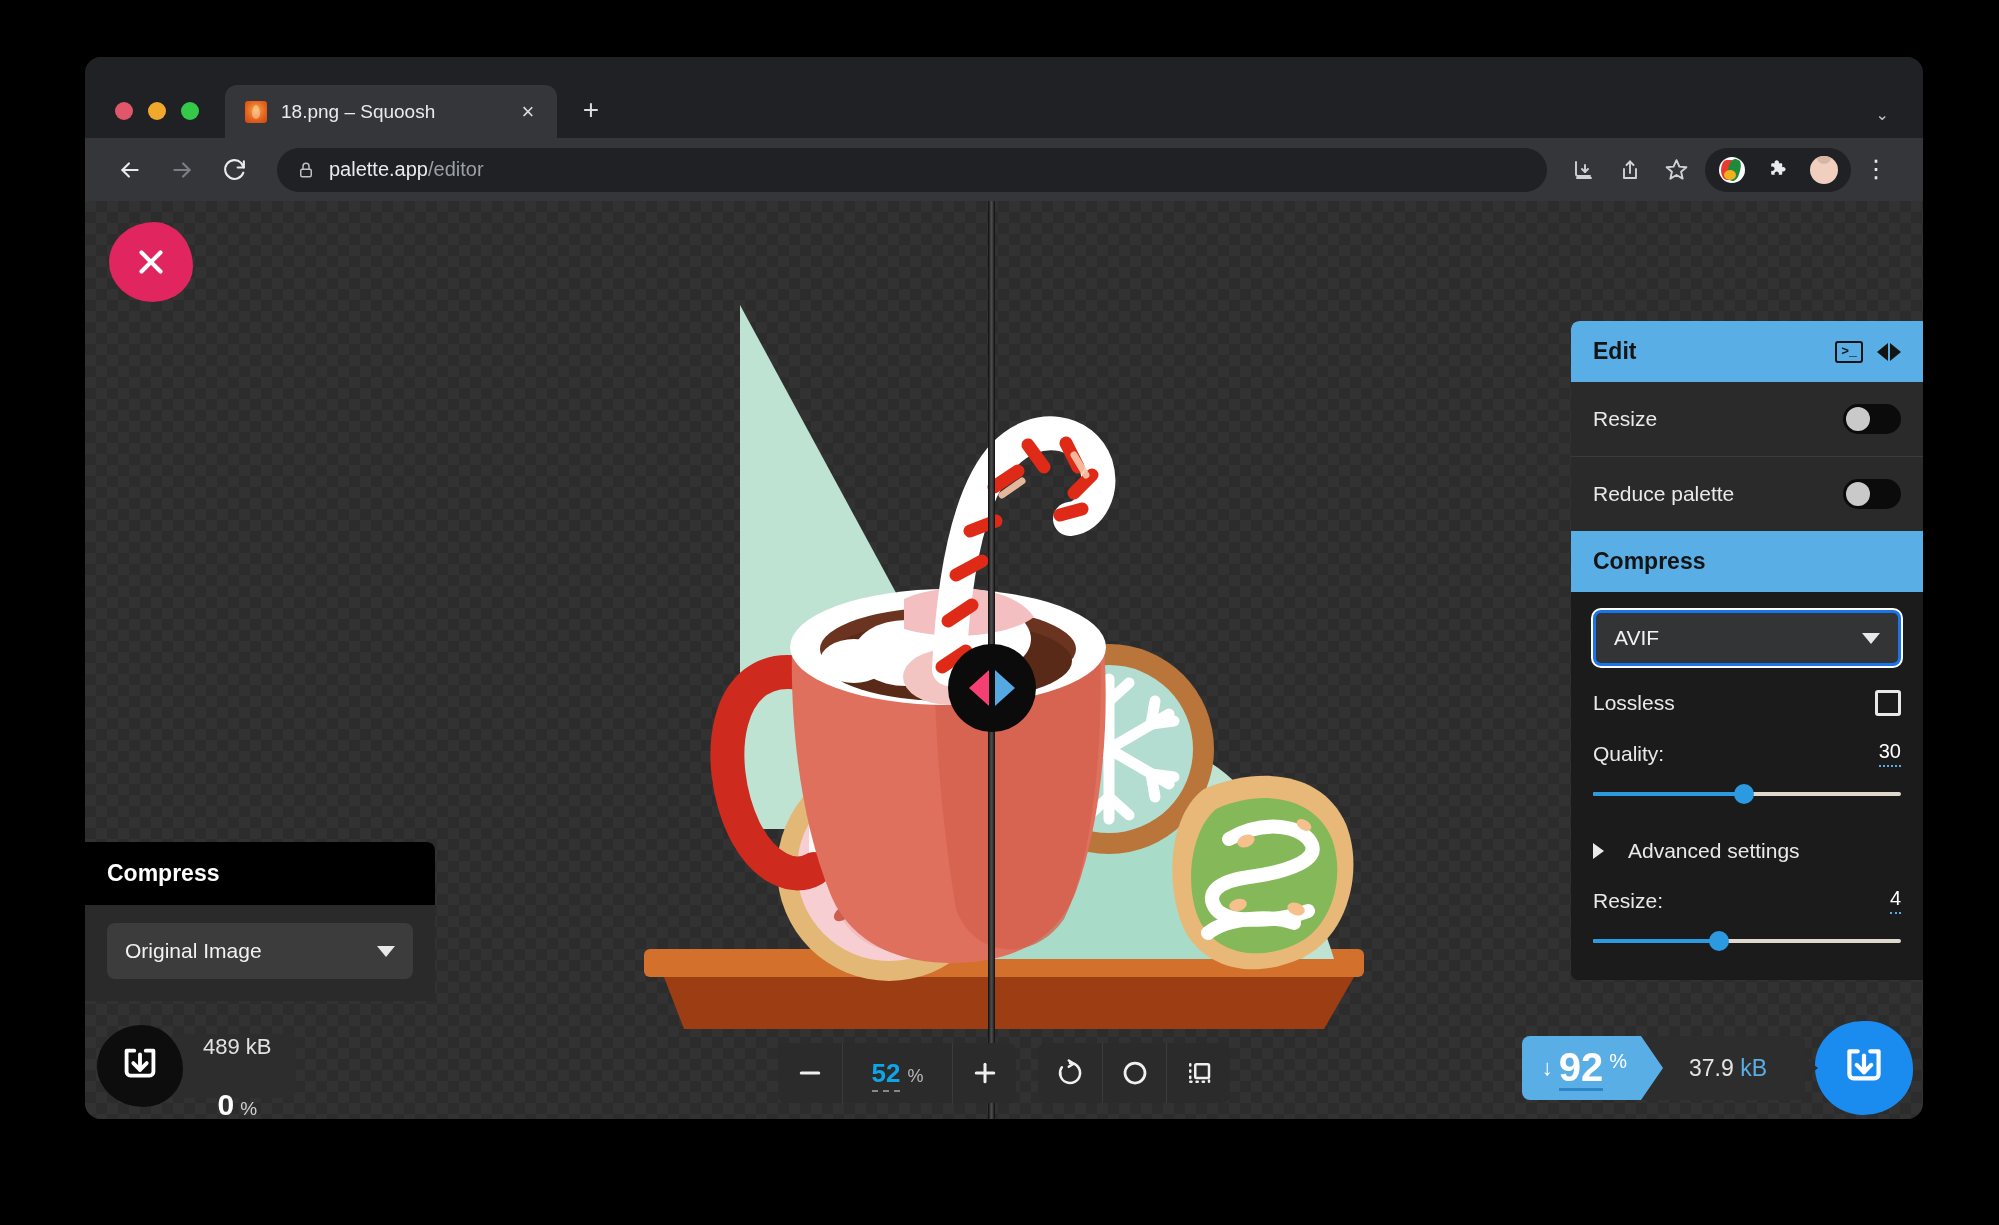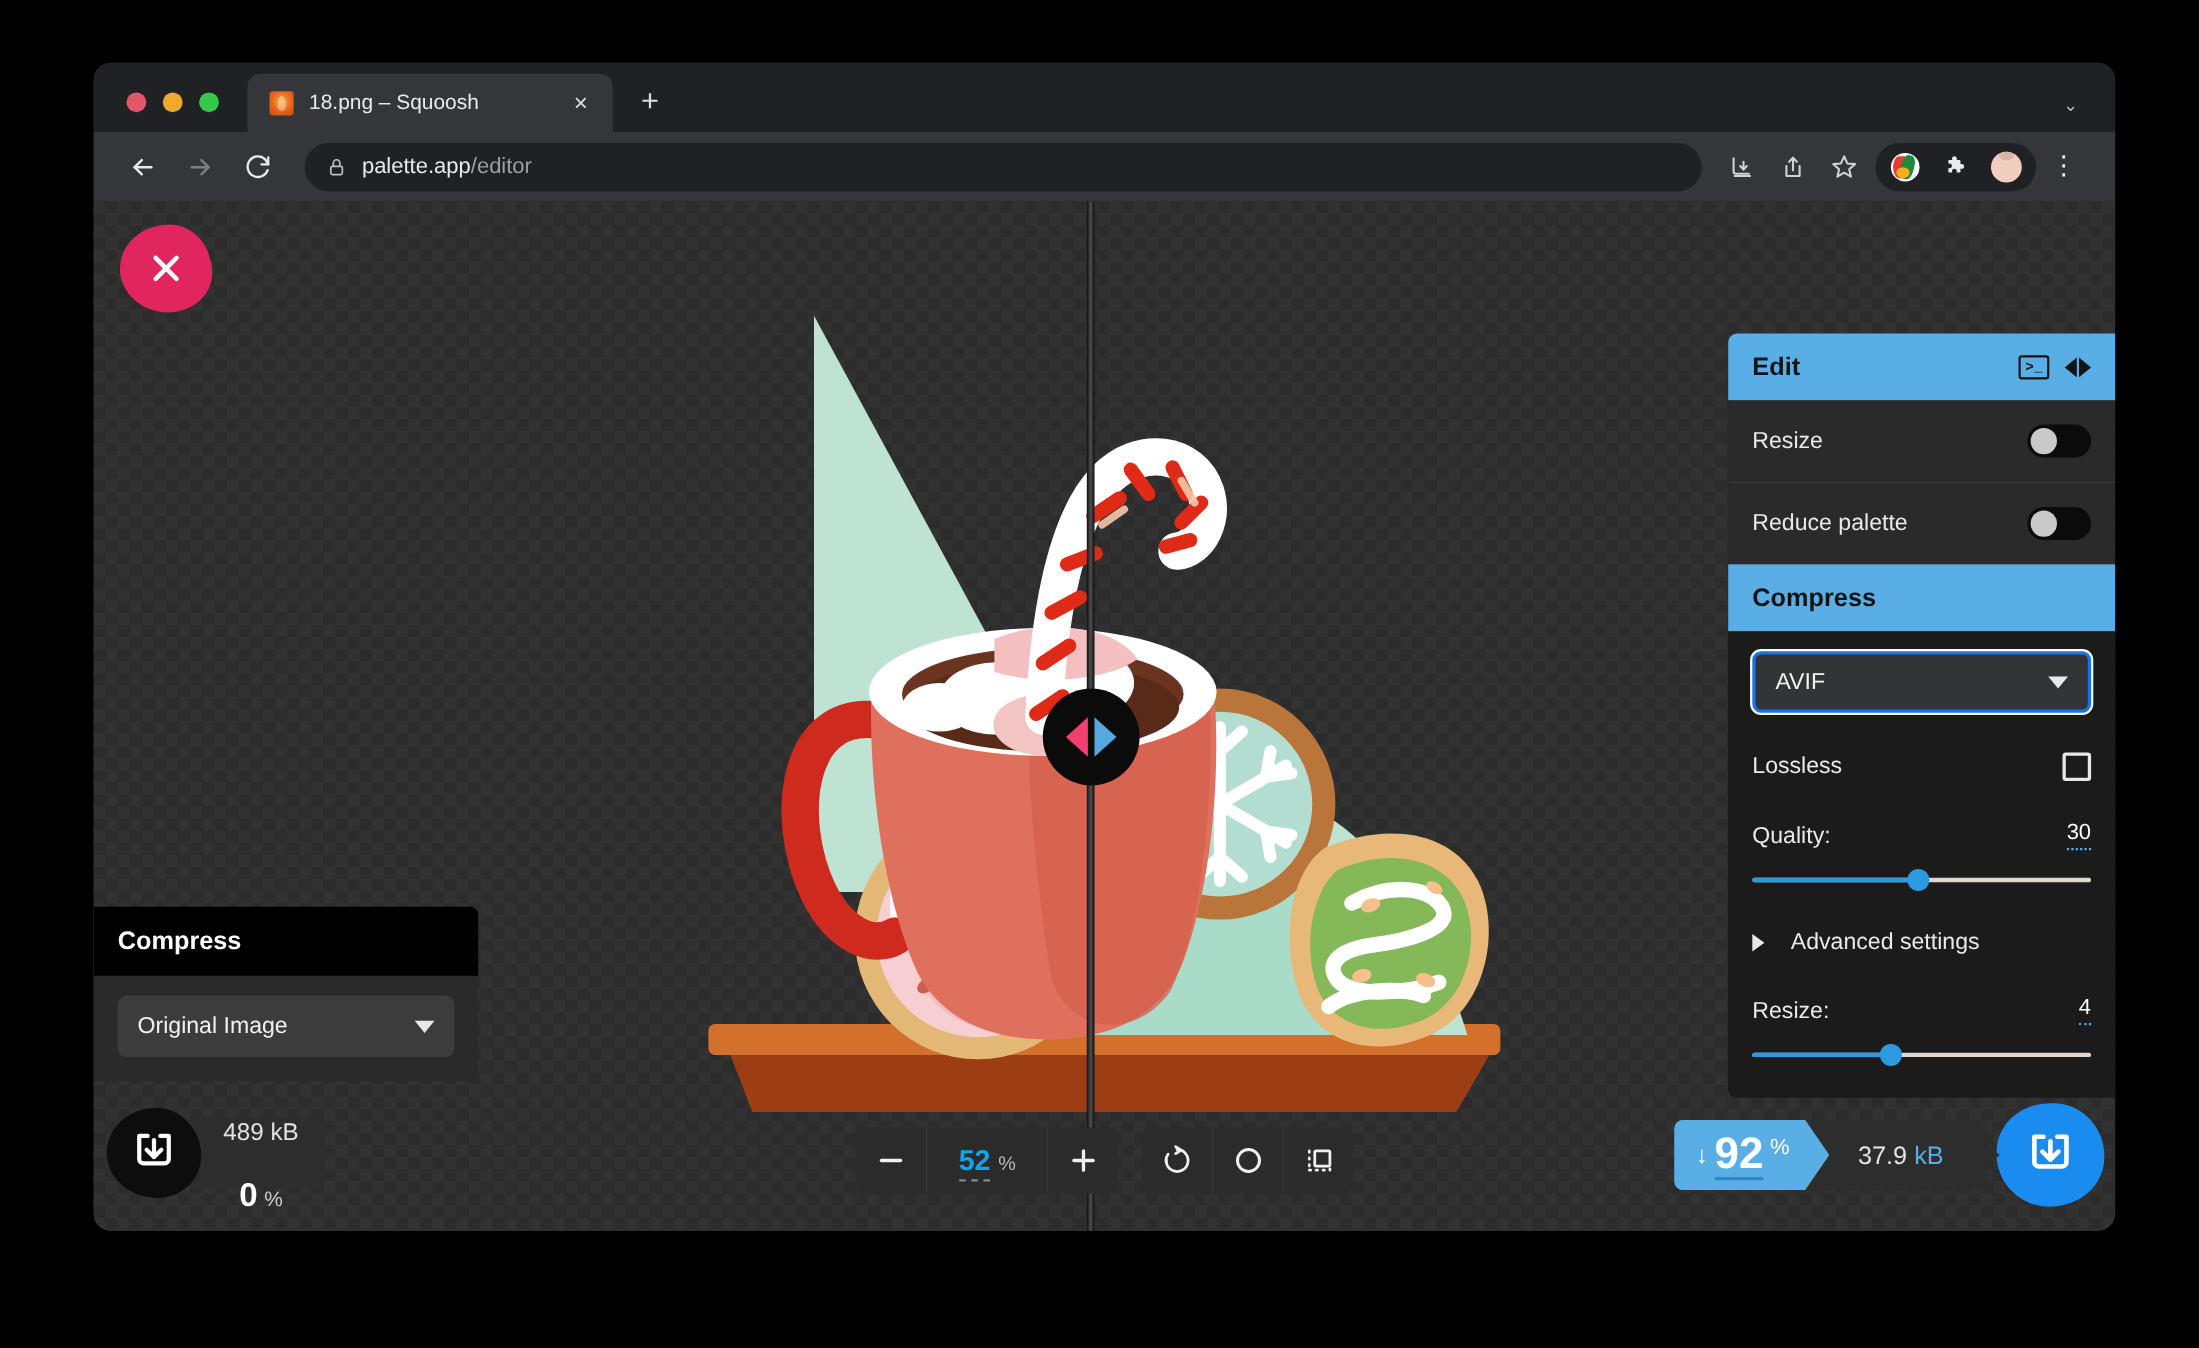--- a/index.html
+++ b/index.html
@@ -18,21 +18,21 @@
     width: 1838px; height: 1062px;
     background: #202124;
     border-radius: 16px;
     overflow: hidden;
     box-shadow: 0 0 60px rgba(0,0,0,0.9);
   }
 
   
   .tabstrip {
     position: relative;
-    height: 63px;
+    height: 81px;
     background: #202124;
     display: flex;
     align-items: flex-end;
   }
   .traffic { display: flex; gap: 15px; padding: 0 0 18px 30px; align-items: center; }
   .dot { width: 18px; height: 18px; border-radius: 50%; }
   .dot.red { background: #e0566b; }
   .dot.yellow { background: #f0a92b; }
   .dot.green { background: #35c94a; }
 
@@ -244,21 +244,21 @@
     box-shadow: 0 0 0 2px #ffffff;
   }
   .chev {
     width: 0; height: 0;
     border-left: 9px solid transparent;
     border-right: 9px solid transparent;
     border-top: 11px solid #e8e8e8;
   }
   .frow {
     display:flex; align-items:center; justify-content:space-between;
-    color:#e9e9e9; font-size: 21px; margin-top: 36px;
+    color:#e9e9e9; font-size: 21px; margin-top: 24px;
   }
   .checkbox {
     width: 26px; height: 26px; border: 3px solid #e8e8e8; border-radius: 3px;
   }
   .val {
     font-size: 20px; color:#ffffff;
     border-bottom: 2px dotted #5aaee6; padding-bottom: 2px;
   }
   .slider { position: relative; height: 26px; margin-top: 14px; }
   .slider .track {

